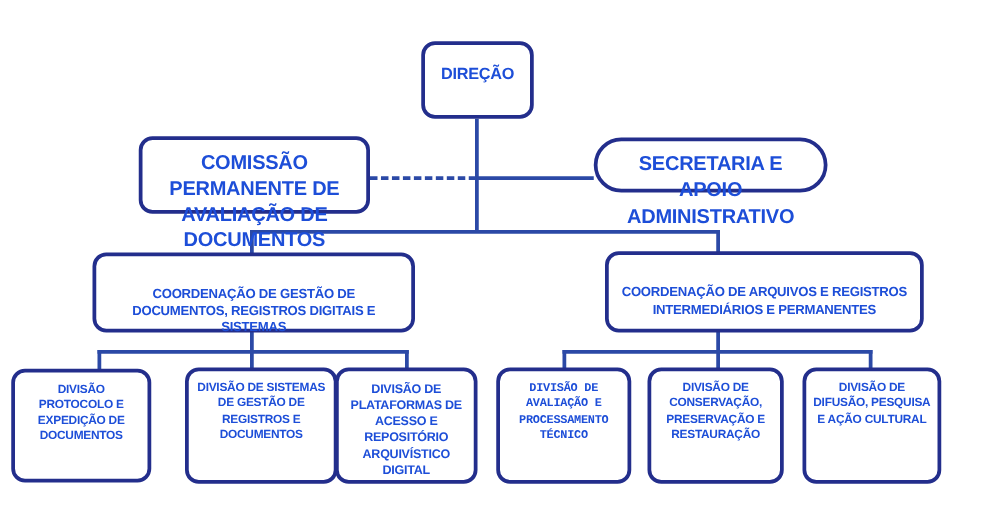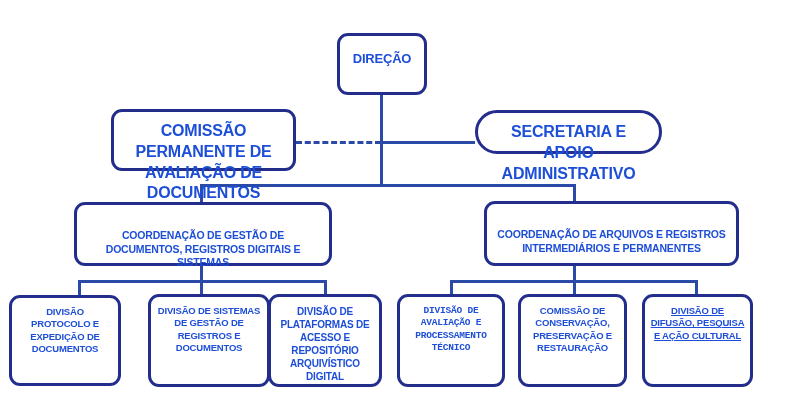--- a/index.html
+++ b/index.html
@@ -87,19 +87,19 @@
   <div class="node division-node" style="left:148px; top:294px; width:122px; height:93px;">
     <span>DIVISÃO DE SISTEMAS DE GESTÃO DE REGISTROS E DOCUMENTOS</span>
   </div>
   <div class="node division-node small" style="left:268px; top:294px; width:114px; height:93px;">
     <span>DIVISÃO DE PLATAFORMAS DE ACESSO E REPOSITÓRIO ARQUIVÍSTICO DIGITAL</span>
   </div>
   <div class="node division-node" style="left:397px; top:294px; width:108px; height:93px;font-family:Liberation Mono, monospace;">
     <span>DIVISÃO DE AVALIAÇÃO E PROCESSAMENTO TÉCNICO</span>
   </div>
   <div class="node division-node" style="left:518px; top:294px; width:109px; height:93px;">
-    <span>COMISSÃO DE CONSERVAÇÃO, PRESERVAÇÃO E RESTAURAÇÃO</span>
+    <span>DIVISÃO DE CONSERVAÇÃO, PRESERVAÇÃO E RESTAURAÇÃO</span>
   </div>
-  <div class="node division-node" style="left:642px; top:294px; width:111px; height:93px;text-decoration:underline;">
+  <div class="node division-node" style="left:642px; top:294px; width:111px; height:93px;">
     <span>DIVISÃO DE DIFUSÃO, PESQUISA E AÇÃO CULTURAL</span>
   </div>
 
 </div>
 
 </body></html>

